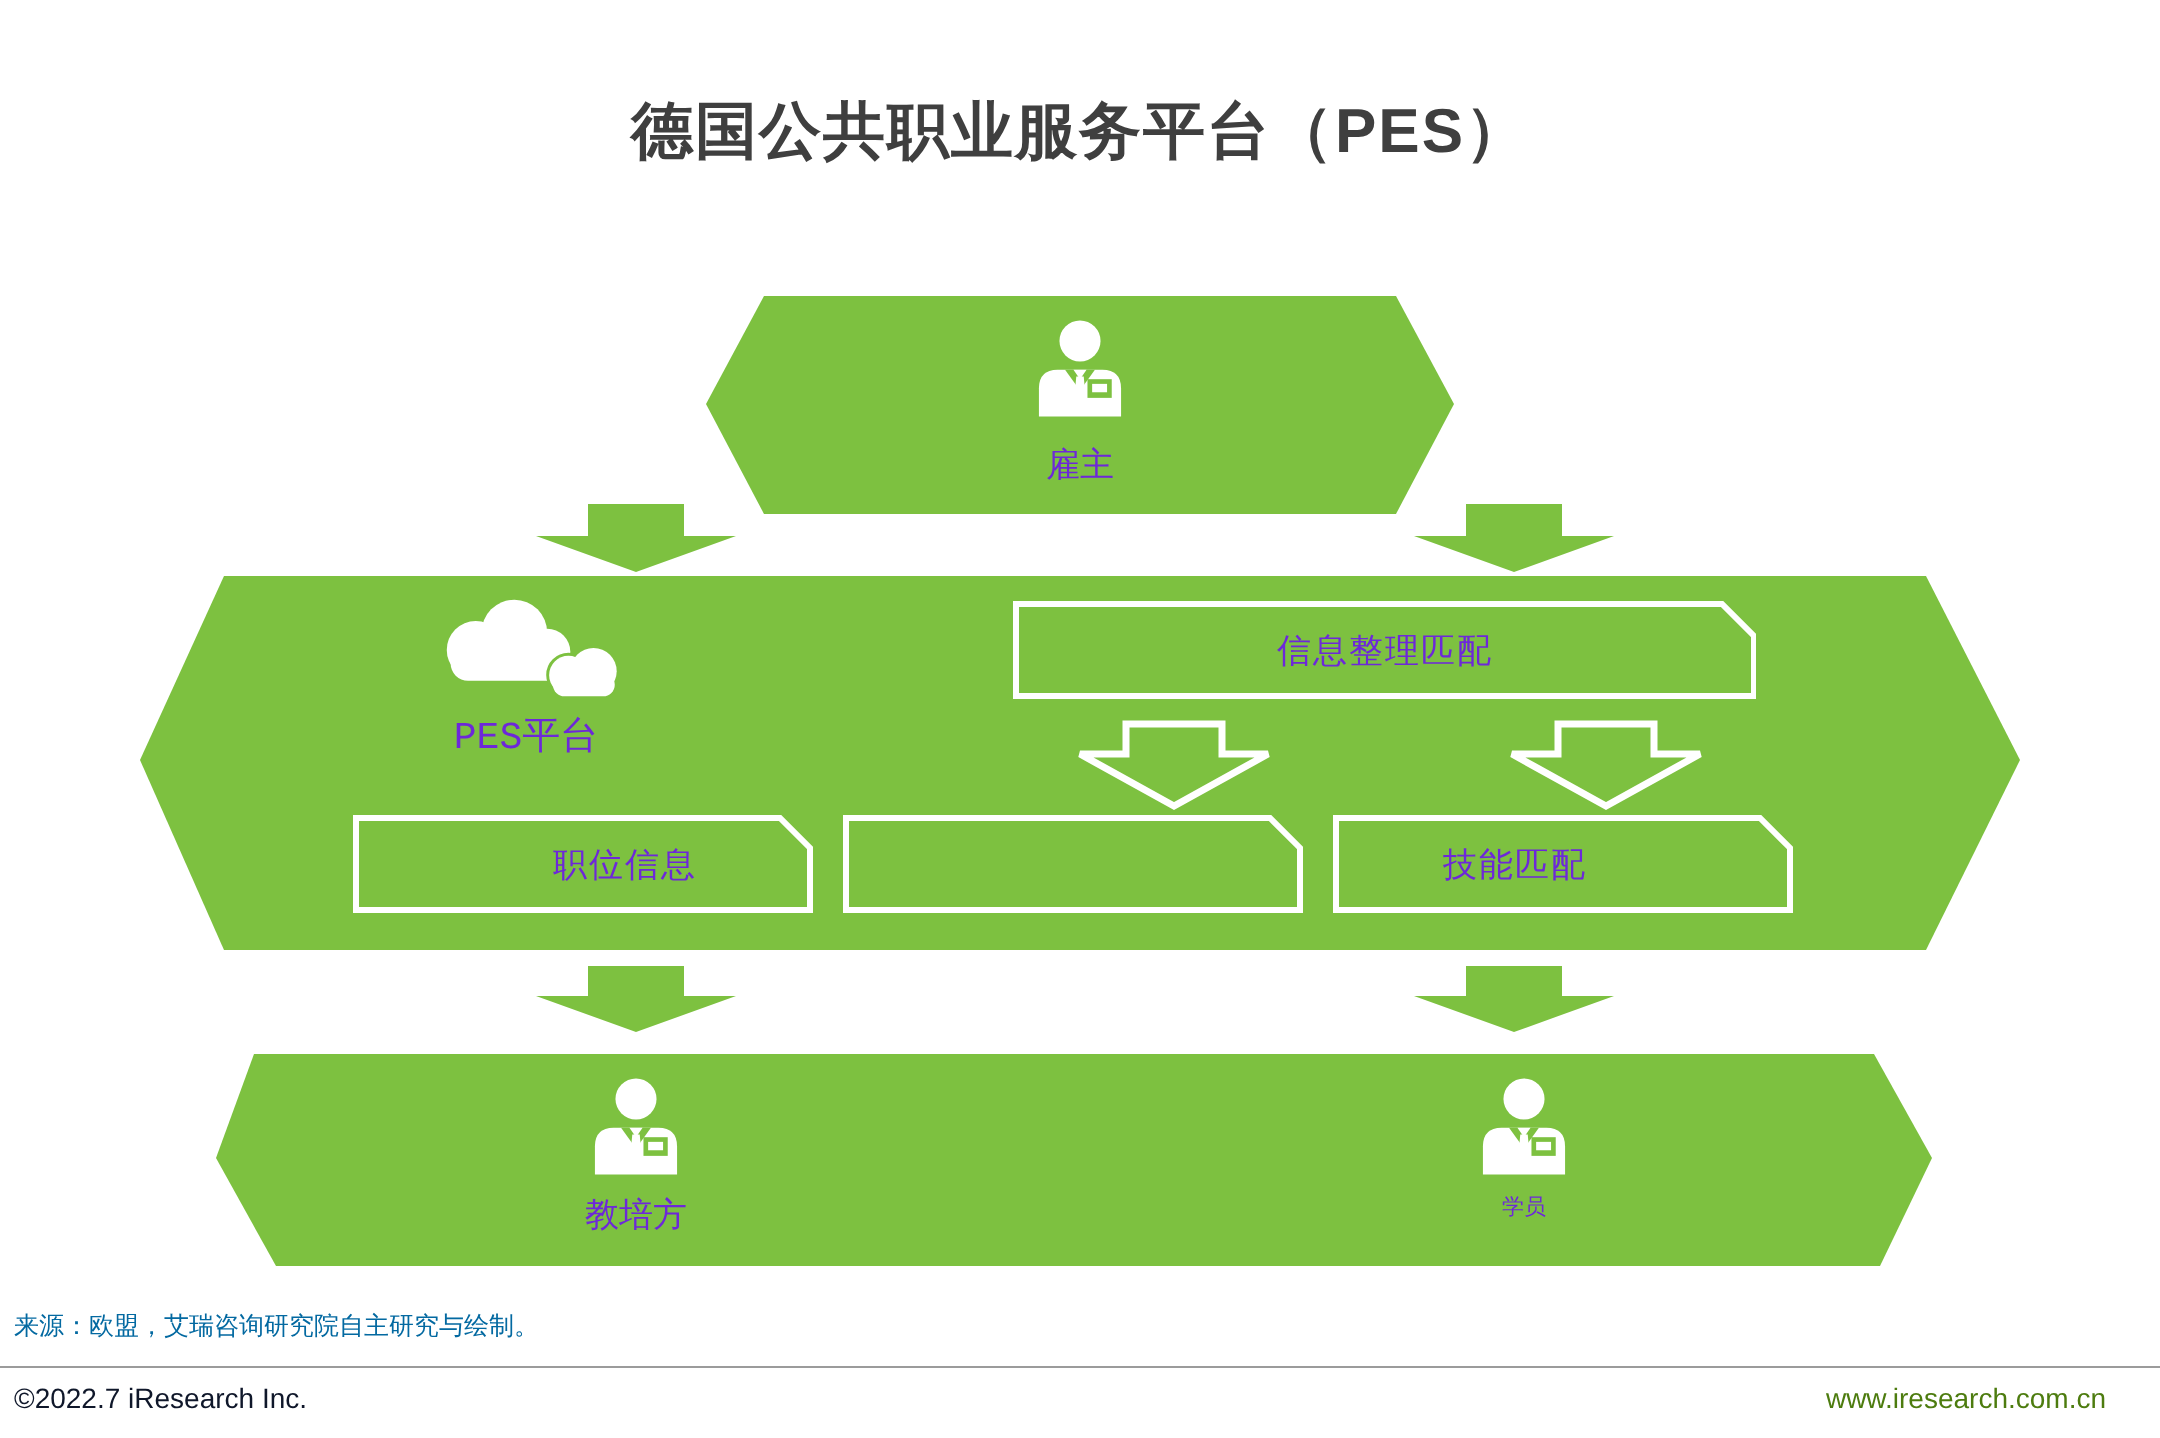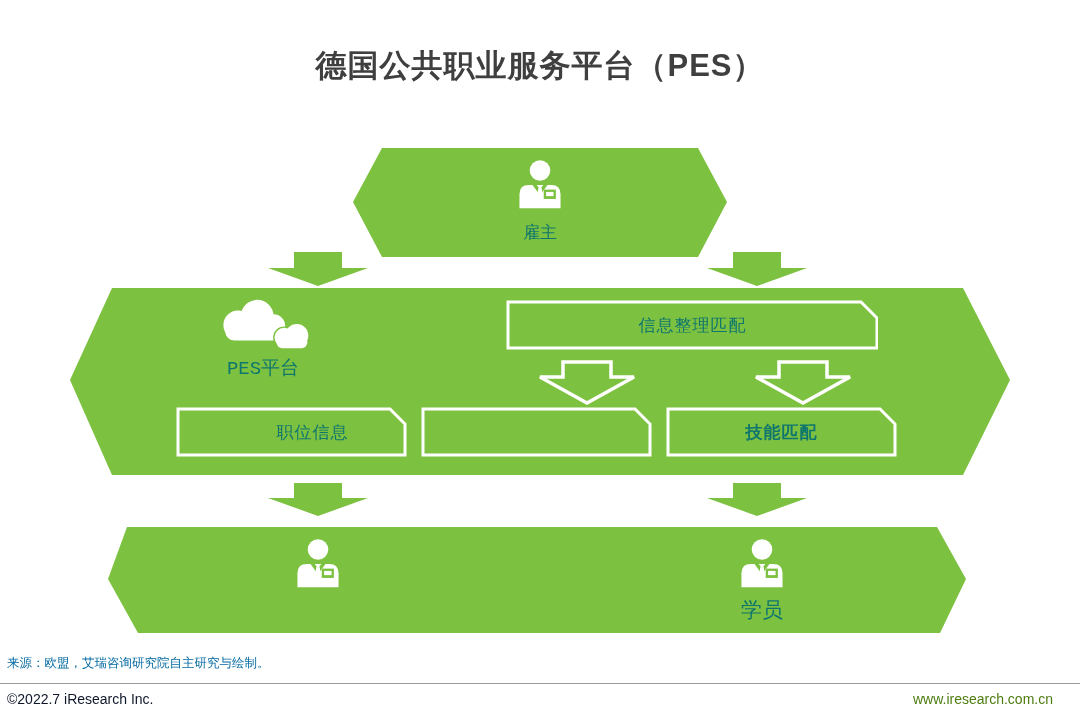--- a/index.html
+++ b/index.html
@@ -7,30 +7,30 @@
   .canvas {
     position: relative; width: 1080px; height: 719px;
     background: #ffffff; overflow: hidden;
     font-family: "Liberation Sans", "DejaVu Sans", sans-serif;
   }
   .abs { position: absolute; }
   .title {
     left: 0; top: 16px; width: 1080px; text-align: center;
     font-size: 31px; font-weight: 700; color: #3f3f3f; letter-spacing: 1px; margin-top: 29px;
   }
-  .wlbl { color: #0f766e; text-align: center; }
+  .wlbl { color: #6d28d9; text-align: center; }
   .lbl-emp   { left: 470px; top: 221px; width: 140px; font-size: 17px; }
   .lbl-pes   { left: 193px; top: 355px; width: 140px; font-size: 19px; font-family: Liberation Mono, monospace; }
   .boxlbl { height: 46px; display: flex; align-items: center; justify-content: center; font-size: 17px; letter-spacing: 1px; }
   .lbl-info  { left: 508px; top: 302px; width: 369px; }
   .lbl-b1    { left: 178px; top: 409px; width: 269px; }
   .lbl-b2    { left: 423px; top: 409px; width: 227px; }
-  .lbl-b3    { left: 668px; top: 409px; width: 227px; font-weight: bold; }
+  .lbl-b3    { left: 644px; top: 409px; width: 227px; }
   .lbl-tr    { left: 248px; top: 596px; width: 140px; font-size: 17px; }
-  .lbl-st    { left: 692px; top: 596px; width: 140px; font-size: 21px; }
+  .lbl-st    { left: 692px; top: 596px; width: 140px; font-size: 11px; }
   .src  { left: 7px; top: 655px; font-size: 12.5px; color: #0369a1; }
   .divider { left: 0; top: 683px; width: 1080px; height: 1px; background: #9b9b9b; }
   .copy { left: 7px; top: 691px; font-size: 14px; color: #0f172a; }
   .site { right: 27px; top: 691px; font-size: 14px; color: #4d7c0f; }
 </style>
 </head>
 <body>
 
 <div class="canvas">
 
@@ -123,20 +123,21 @@
     <g fill="#ffffff">
       <circle cx="30" cy="11.5" r="11"></circle>
       <path d="M8,52 V37 Q8,27 18,27 H42 Q52,27 52,37 V52 Z"></path>
     </g>
     <polygon points="22,27 38,27 30,38" fill="#7dc140"></polygon>
     <rect x="34" y="32" width="13" height="10" fill="#7dc140"></rect>
     <polygon points="26.5,27 33.5,27 30,32" fill="#ffffff"></polygon>
     <polygon points="28,30.5 32,30.5 33.5,47 26.5,47" fill="#ffffff"></polygon>
     <rect x="36.5" y="34.5" width="8" height="4.5" fill="#ffffff"></rect>
   </svg>
+  <div class="abs wlbl lbl-tr">教培方</div>
 
   <svg class="abs" style="left:734px;top:538px" width="56" height="50" viewBox="0 0 60 52">
     <g fill="#ffffff">
       <circle cx="30" cy="11.5" r="11"></circle>
       <path d="M8,52 V37 Q8,27 18,27 H42 Q52,27 52,37 V52 Z"></path>
     </g>
     <polygon points="22,27 38,27 30,38" fill="#7dc140"></polygon>
     <rect x="34" y="32" width="13" height="10" fill="#7dc140"></rect>
     <polygon points="26.5,27 33.5,27 30,32" fill="#ffffff"></polygon>
     <polygon points="28,30.5 32,30.5 33.5,47 26.5,47" fill="#ffffff"></polygon>

